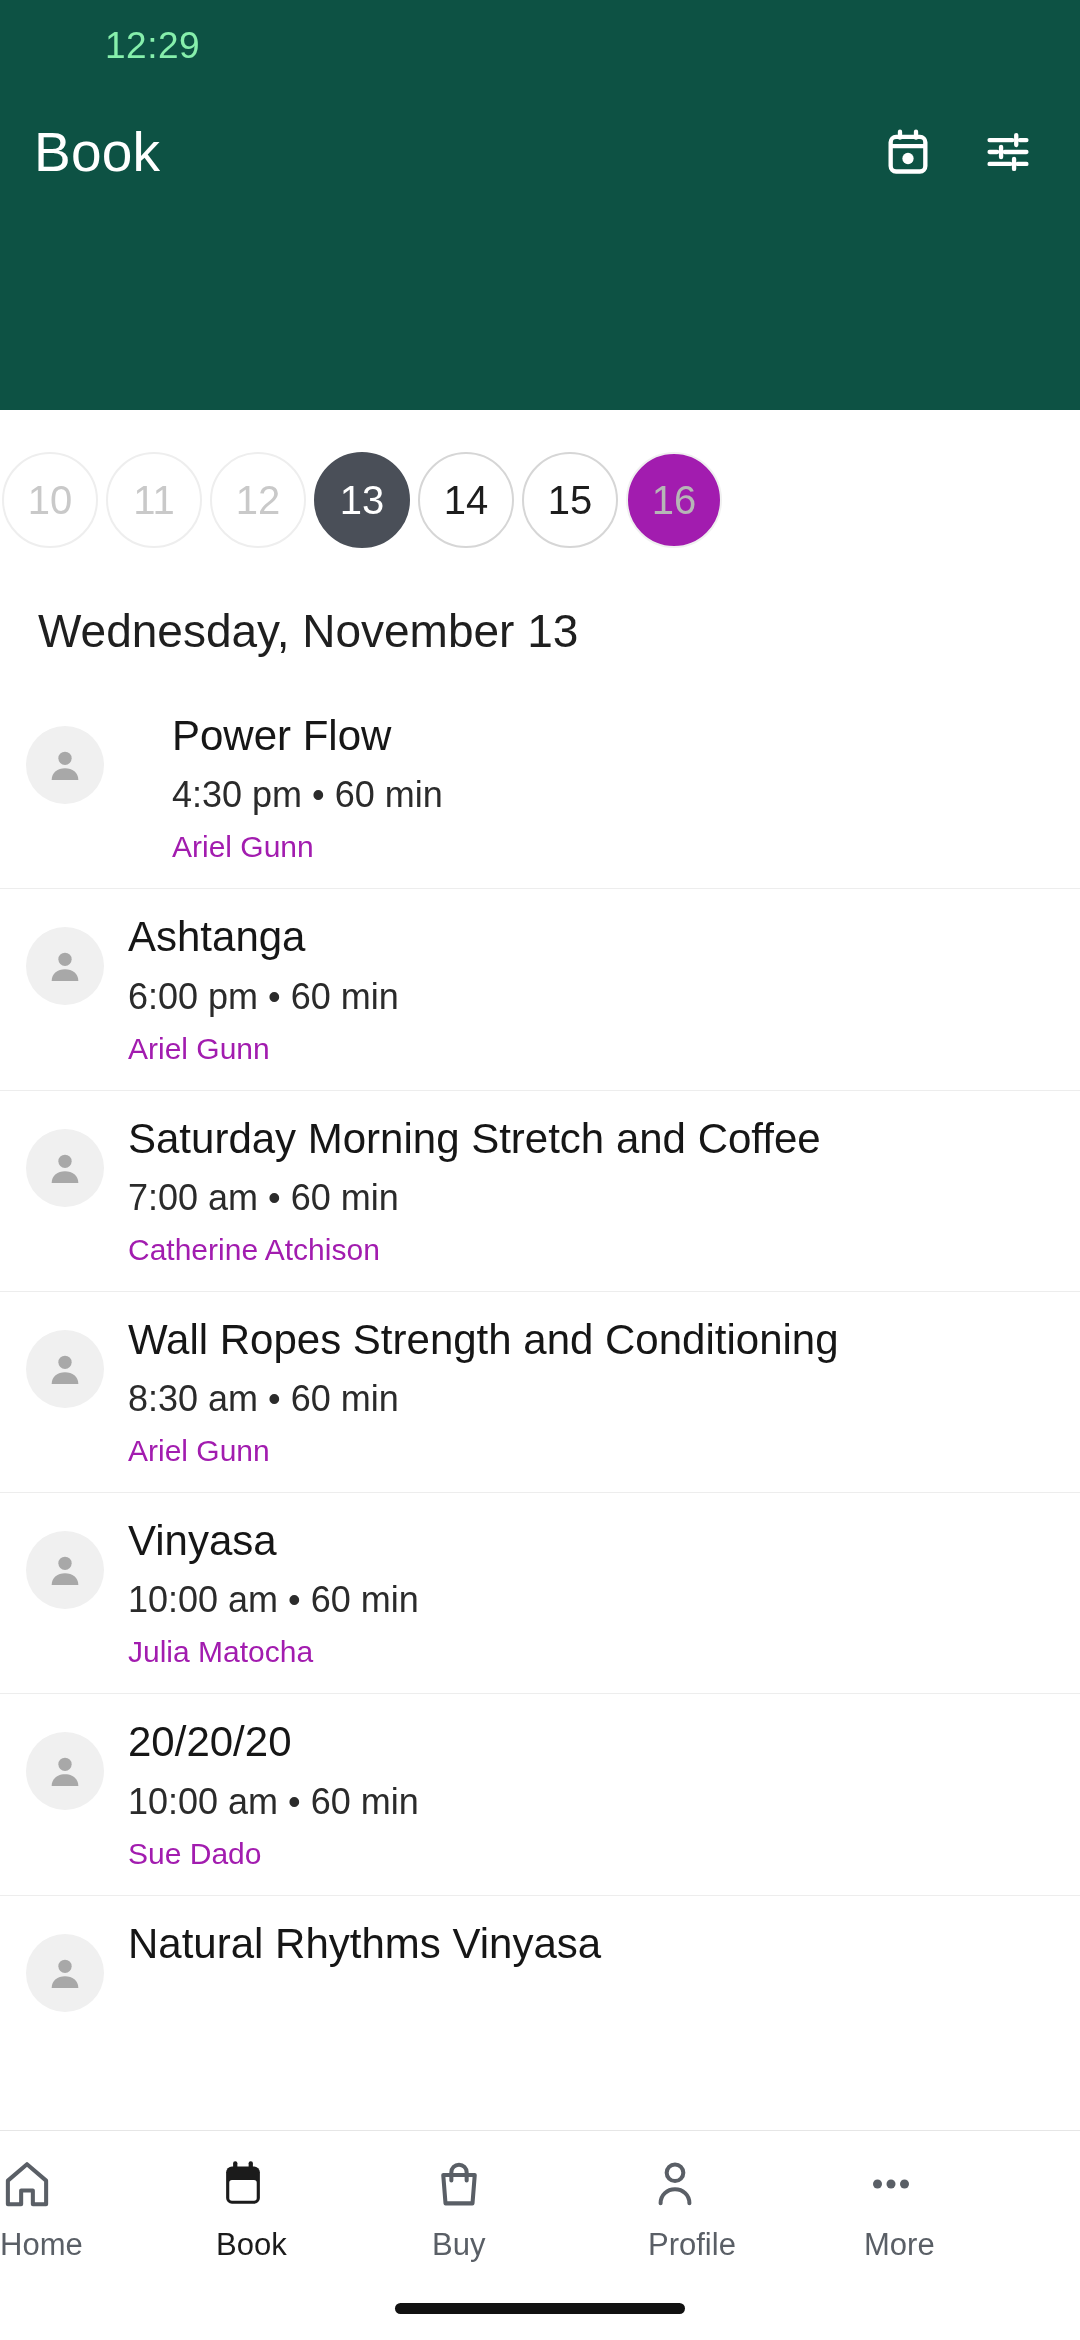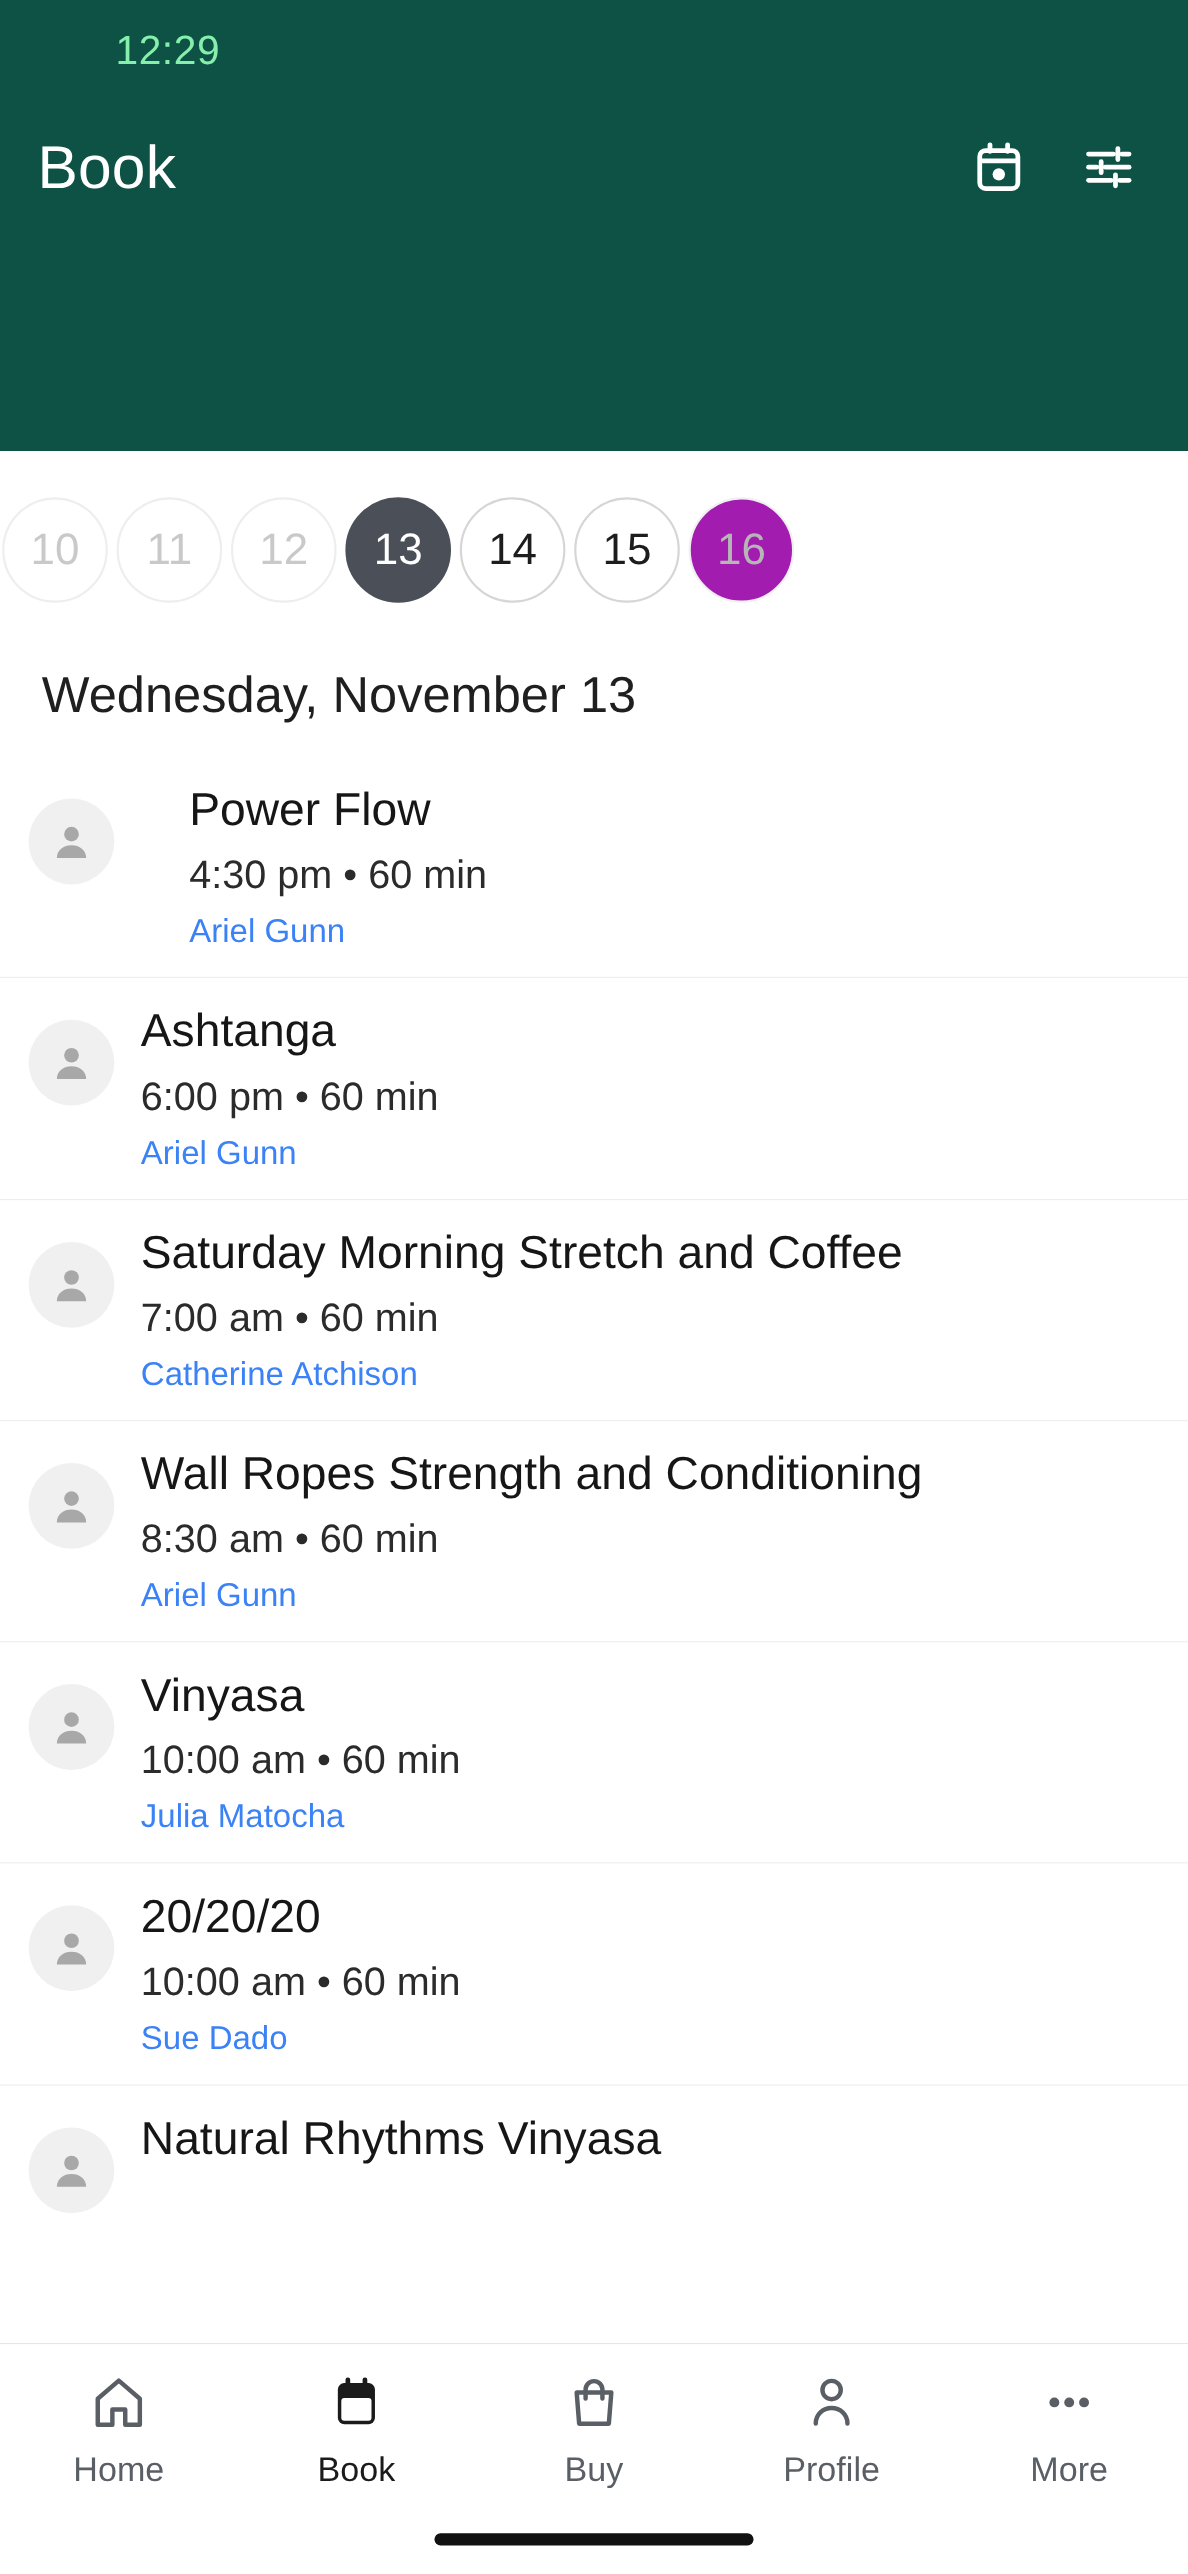--- a/index.html
+++ b/index.html
@@ -150,40 +150,40 @@
     line-height:1.15;
     white-space:nowrap;
   }
   .class-time {
     font-size:36px;
     color:#2b2b2b;
     margin-top:14px;
   }
   .class-teacher {
     font-size:30px;
-    color:#3b82f6;
+    color:#a21caf;
     margin-top:14px;
   }
 
   
   .bottomnav {
     position:absolute;
     left:0; right:0; bottom:0;
     height:210px;
     background:#ffffff;
     border-top:1px solid #e6e6e6;
     display:flex;
     align-items:flex-start;
     padding-top:22px;
   }
   .navitem {
     flex:1;
     display:flex;
     flex-direction:column;
-    align-items:center;
+    align-items:flex-start;
     gap:12px;
   }
   .navicon { height:62px; display:flex; align-items:center; justify-content:center; }
   .navlabel { font-size:31px; color:#5a5f66; }
   .navitem.active .navlabel { color:#1b1b1b; }
   .homebar {
     position:absolute;
     bottom:26px;
     left:50%;
     transform:translateX(-50%);

